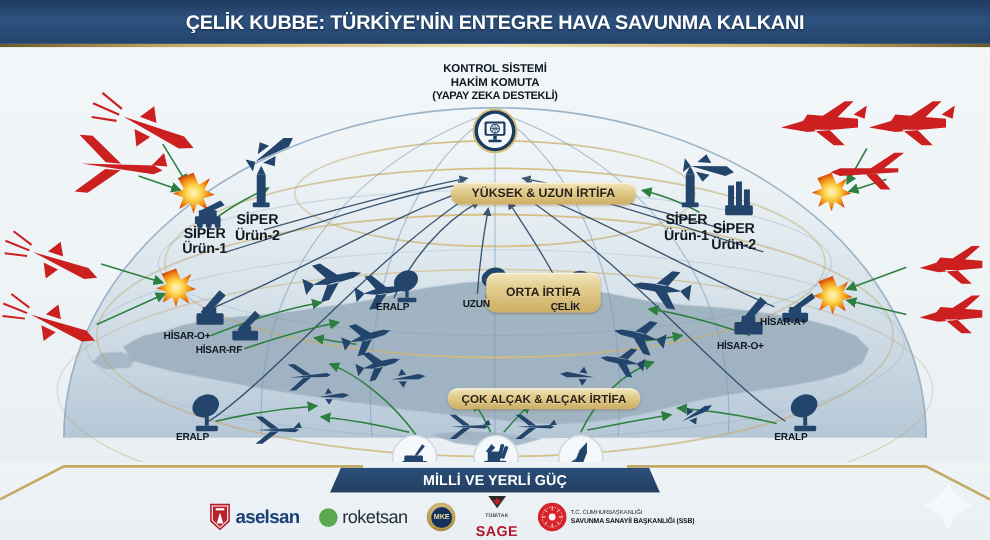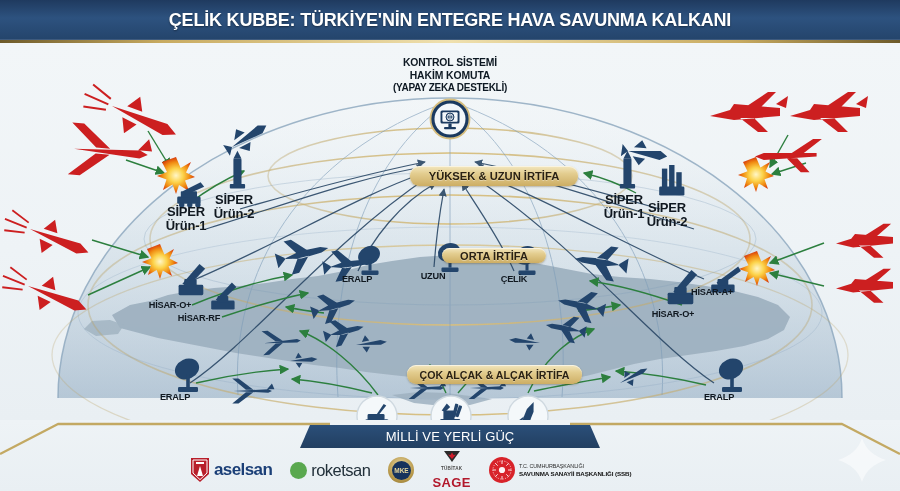--- a/index.html
+++ b/index.html
@@ -39,21 +39,21 @@
     box-shadow:0 1px 2px rgba(90,70,25,.35), inset 0 1px 0 rgba(255,255,255,.55);
     text-shadow:0 1px 0 rgba(255,255,255,.35);margin-left:44px;}
 
   
   .footer{position:absolute;left:0;top:420px;width:900px;height:71px;
     background:linear-gradient(180deg,#eef3f6 0%,#e9eff3 100%);}
   .foot-frame{position:absolute;left:0;top:0;width:900px;height:71px;}
   .foot-banner{position:absolute;left:300px;top:5px;width:300px;height:23px;
     background:linear-gradient(180deg,#2b4f79 0%,#223f61 100%);
     display:flex;align-items:center;justify-content:center;
-    color:#fff;font-weight:normal;font-size:13px;letter-spacing:.1px;
+    color:#fff;font-weight:bold;font-size:13px;letter-spacing:.1px;
     clip-path:polygon(10px 0,290px 0,300px 100%,0 100%);}
   .logos{position:absolute;left:190px;top:33px;width:520px;height:34px;
     display:flex;align-items:center;gap:18px;}
   .logo{display:flex;align-items:center;gap:4px;}
   .aselsan-txt{color:#1b3f77;font-weight:bold;font-size:17px;letter-spacing:-.6px;}
   .roketsan-txt{color:#22303a;font-size:16.5px;letter-spacing:-.5px;}
   .mke-ring{width:26px;height:26px;border-radius:50%;
     background:radial-gradient(circle at 50% 38%,#f2e3b4,#b99a4c 62%,#8a6f2d);
     display:flex;align-items:center;justify-content:center;}
   .mke-inner{width:19px;height:19px;border-radius:50%;background:#16325c;
@@ -411,24 +411,24 @@
 
     <div class="cc-title">
       <div>KONTROL SİSTEMİ</div>
       <div>HAKİM KOMUTA</div>
       <div class="sub">(YAPAY ZEKA DESTEKLİ)</div>
     </div>
 
     <div class="pill" id="band-high" style="left: 366px; top: 123px; width: 168px; height: 20px; font-size: 11.2px;">
         <span>YÜKSEK &amp; UZUN İRTİFA</span>
       </div>
-    <div class="pill" id="band-medium" style="left: 398px; top: 205px; width: 104px; height: 15px; font-size: 11px;">
+    <div class="pill" id="band-medium" style="left: 398px; top: 205px; width: 104px; height: 36px; font-size: 11px;">
         <span>ORTA İRTİFA</span>
       </div>
-    <div class="pill" id="band-low" style="left: 363px; top: 322px; width: 175px; height: 19px; font-size: 10.6px;">
+    <div class="pill" id="band-low" style="left: 363px; top: 310px; width: 175px; height: 19px; font-size: 10.6px;">
         <span>ÇOK ALÇAK &amp; ALÇAK İRTİFA</span>
       </div>
 
     <div class="lbl small" style="left:154px;top:162px;width:64px;">SİPER
 Ürün-1</div>
     <div class="lbl small" style="left:202px;top:150px;width:64px;">SİPER
 Ürün-2</div>
     <div class="lbl small" style="left:592px;top:150px;width:64px;">SİPER
 Ürün-1</div>
     <div class="lbl small" style="left:635px;top:158px;width:64px;">SİPER

